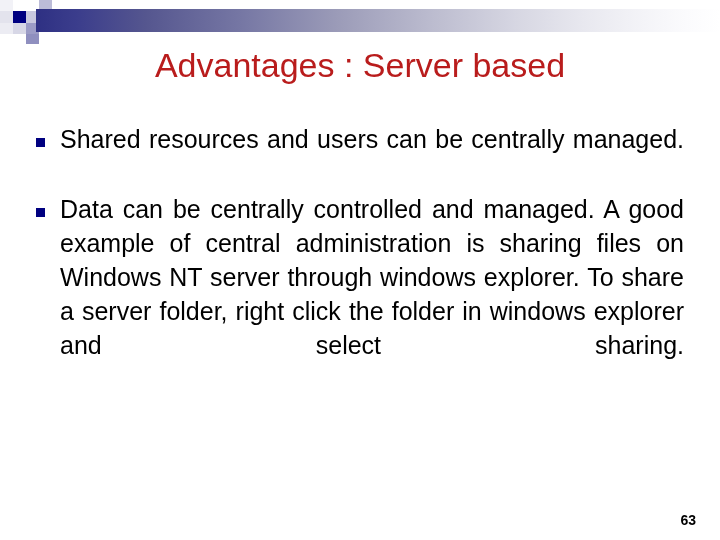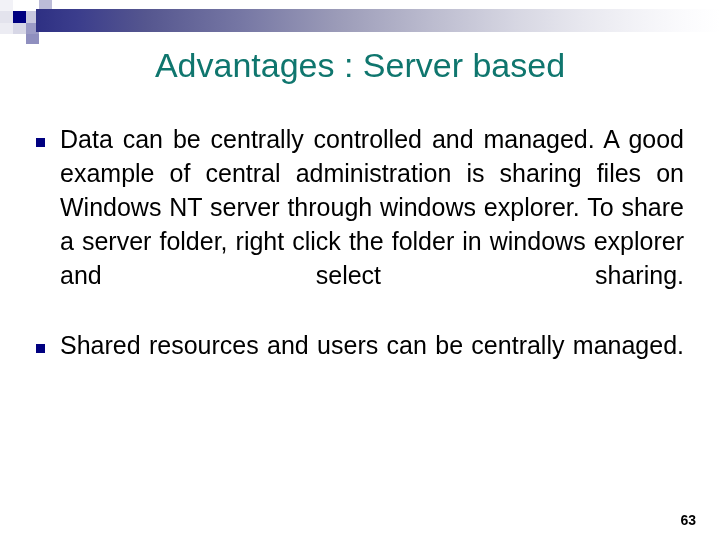--- a/index.html
+++ b/index.html
@@ -57,21 +57,21 @@
 
   
   #slide-title {
     position: absolute;
     left: 36px;
     top: 44px;
     width: 648px;
     text-align: center;
     font-size: 34px;
     line-height: 42px;
-    color: #0f766e;
+    color: #b91c1c;
     font-weight: normal;
     letter-spacing: 0px;
     white-space: nowrap;
   }
 
   
   #body-content {
     position: absolute;
     left: 36px;
     top: 122px;
@@ -141,25 +141,25 @@
       </div>
     <div id="header-gradient-bar"></div>
   </div>
 
   <div id="slide-title">Advantages : Server based</div>
 
   <div id="body-content">
 
     <div class="bullet-item">
       <span class="bullet-marker"></span>
-      <span class="bullet-text">Data can be centrally controlled and managed. A good example of central administration is sharing files on Windows NT server through windows explorer. To share a server folder, right click the folder in windows explorer and select sharing.</span>
+      <span class="bullet-text">Shared resources and users can be centrally managed.</span>
     </div>
 
     <div class="bullet-item">
       <span class="bullet-marker"></span>
-      <span class="bullet-text">Shared resources and users can be centrally managed.</span>
+      <span class="bullet-text">Data can be centrally controlled and managed. A good example of central administration is sharing files on Windows NT server through windows explorer. To share a server folder, right click the folder in windows explorer and select sharing.</span>
     </div>
 
   </div>
 
   <div id="page-number">63</div>
 
 </div>
 
 </body></html>

